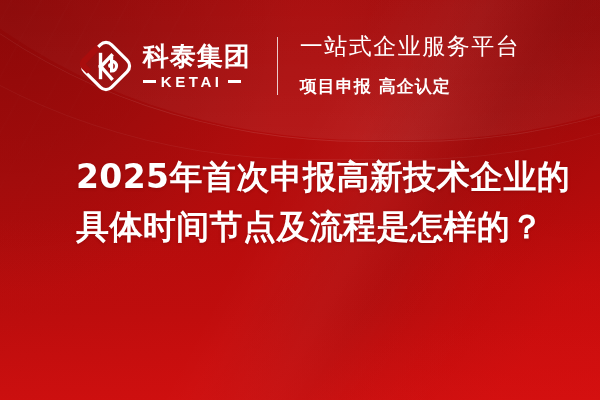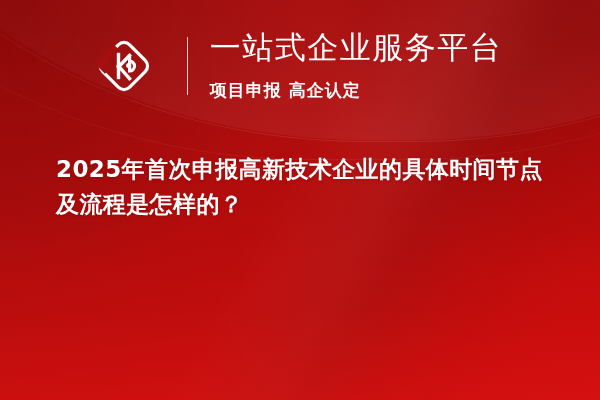--- a/index.html
+++ b/index.html
@@ -108,35 +108,35 @@
     letter-spacing:3.6px; line-height:1; white-space:nowrap;
   }
 
   #header-divider{
     width:1px; height:58px; background:rgba(255,255,255,0.78);
     margin:0 22px 0 26px; flex:0 0 auto;
   }
 
   #tagline{ display:flex; flex-direction:column; justify-content:center; }
   #tagline-main{
-    font-family:Liberation Serif, serif;
-    font-size:31px; font-weight:400; color:#ffffff;
+    font-family:Liberation Mono, monospace;
+    font-size:23px; font-weight:400; color:#ffffff;
     letter-spacing:1.5px; line-height:1.12; white-space:nowrap;
   }
   #tagline-sub{
     font-family:"DejaVu Serif", serif;
     font-size:17px; font-weight:700; color:#ffffff;
     letter-spacing:1px; line-height:1.2; margin-top:14px; white-space:nowrap;
   }
 
   
   #headline{
-    position:absolute; left:56px; top:152px; width:500px;
+    position:absolute; left:76px; top:152px; width:500px;
     font-family:"DejaVu Sans", sans-serif;
-    font-size:23px; font-weight:700; color:#ffffff;
+    font-size:33px; font-weight:700; color:#ffffff;
     line-height:1.52; letter-spacing:0.4px;
     text-shadow:0 1px 3px rgba(90,0,0,0.30);
   }
 </style>
 </head>
 <body>
 
 <div id="banner">
 
   <div class="bg-layer sheen-tr"></div>
@@ -160,20 +160,28 @@
           <g fill="none" stroke="#ffffff" stroke-width="3.4" stroke-linecap="square">
             <path d="M20.5 14.5 L20.5 37.5"></path>
             <path d="M20.5 27 L31.5 15.5"></path>
             <path d="M20.5 26 L31.5 38.5"></path>
           </g>
           <path d="M31.6 16.2 L31.6 31.0 A4.9 4.9 0 0 0 31.6 21.2" fill="none" stroke="#ffffff" stroke-width="3.2"></path>
           <circle cx="30.6" cy="25.6" r="2.5" fill="#ffffff"></circle>
         </svg>
       </div>
 
+      <div id="logo-words">
+        <div id="logo-cn">科泰集团</div>
+        <div id="logo-en-row">
+          <span class="logo-dash"></span>
+          <span id="logo-en">KETAI</span>
+          <span class="logo-dash"></span>
+        </div>
+      </div>
 
       <div id="header-divider"></div>
 
       <div id="tagline">
         <div id="tagline-main">一站式企业服务平台</div>
         <div id="tagline-sub">项目申报 高企认定</div>
       </div>
 
     </div>
   </div>

